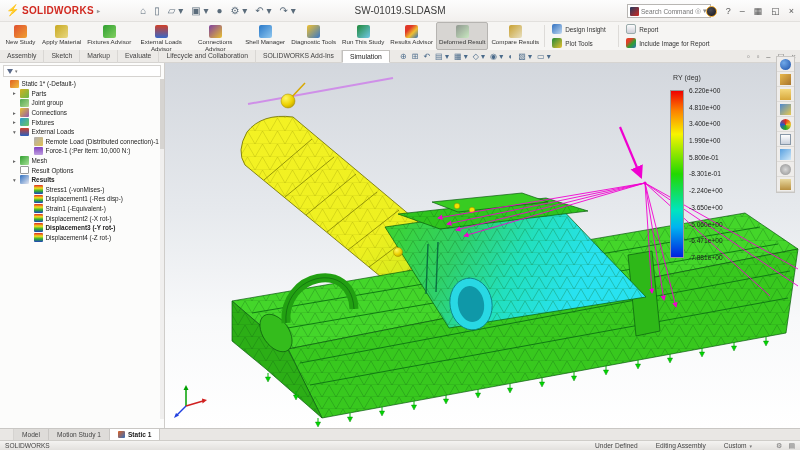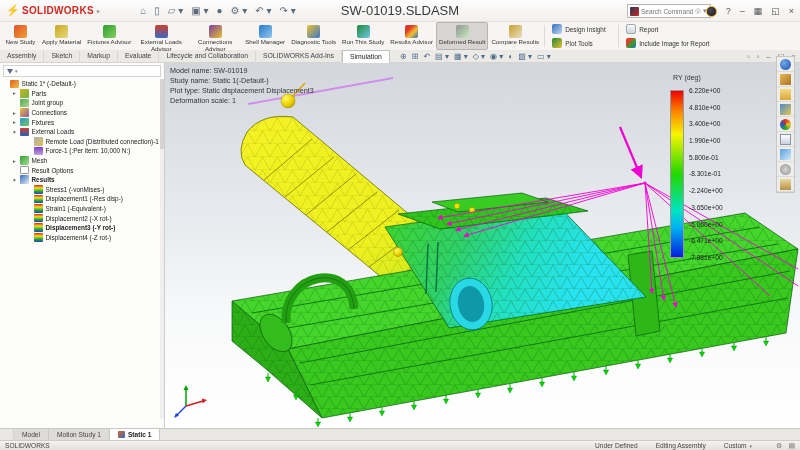--- a/index.html
+++ b/index.html
@@ -3,21 +3,21 @@
 <meta charset="utf-8">
 <style>
 *{box-sizing:border-box;margin:0;padding:0}
 html,body{width:800px;height:450px;overflow:hidden;font-family:"Liberation Sans",sans-serif;background:#fff;color:#333;position:relative}
 
 .titlebar{position:absolute;left:0;top:0;width:800px;height:22px;background:linear-gradient(#fdfdfd,#f2f0ee);border-bottom:1px solid #e2e0dd;display:flex;align-items:center;z-index:30}
 .sw-logo{display:flex;align-items:center;margin-left:6px;font-weight:bold;font-size:10px;color:#d12920;letter-spacing:.3px}
 .sw-logo .flag{color:#e05a10;margin-right:2px;font-size:11px}
 .qat{display:flex;align-items:center;gap:8px;margin-left:40px;color:#5a6b7a;font-size:10px}
 .qat span{cursor:default}
-.doc-title{position:absolute;left:50%;transform:translateX(-50%);font-size:13px;color:#3a3a3a}
+.doc-title{position:absolute;left:50%;transform:translateX(-50%);font-size:10px;color:#3a3a3a}
 .search-wrap{position:absolute;left:627px;top:4px;width:84px;height:14px;border:1px solid #b8b6b3;background:#fff;display:flex;align-items:center;padding:0 2px;gap:2px}
 .search-logo{width:9px;height:9px;background:linear-gradient(135deg,#203a60,#d12920);border-radius:1px;flex:none}
 .search-wrap input{border:none;outline:none;width:52px;font-size:6.5px;font-family:"Liberation Sans",sans-serif;color:#555}
 .search-glyphs{font-size:7px;color:#888}
 .tb-icons{position:absolute;right:6px;top:0;height:22px;display:flex;align-items:center;gap:9px;font-size:9px;color:#555}
 .ti-user-avatar{width:11px;height:11px;border-radius:50%;background:radial-gradient(circle at 40% 35%,#4a4a52,#15151c);border:1.5px solid #e8a020;display:inline-block}
 
 .ribbon{position:absolute;left:0;top:22px;width:800px;height:28px;background:#f6f5f3;display:flex;align-items:stretch;padding-left:2px;z-index:25}
 .big-btns{display:flex}
 .rbtn{display:flex;flex-direction:column;align-items:center;min-width:37px;max-width:54px;padding:1px 2px 0;font-size:6.2px;line-height:1.1;text-align:center;color:#333;border:1px solid transparent;border-radius:2px;cursor:default}
@@ -567,31 +567,20 @@
     <g stroke-width="1.5">
       <line x1="186" y1="405" x2="186" y2="387" stroke="#00a000"></line>
       <path d="M183.5,389 L186,384 L188.5,389 Z" fill="#00a000"></path>
       <line x1="186" y1="405" x2="203" y2="400" stroke="#d02020"></line>
       <path d="M202,397.5 L207,399 L202.5,402.5 Z" fill="#d02020"></path>
       <line x1="186" y1="405" x2="177" y2="414" stroke="#2040e0"></line>
       <path d="M179,414.5 L174,417 L176,412 Z" fill="#2040e0"></path>
     </g>
   </svg>
 
-  <div class="vp-annot">
-
-      <div>Model name: SW-01019</div>
-
-      <div>Study name: Static 1(-Default-)</div>
-
-      <div>Plot type: Static displacement Displacement3</div>
-
-      <div>Deformation scale: 1</div>
-
-  </div>
 
   <div class="legend">
     <div class="legend-title">RY (deg)</div>
     <div class="legend-body">
       <div class="legend-bar"></div>
       <div class="legend-labels">
 
           <div>6.220e+00</div>
 
           <div>4.810e+00</div>

